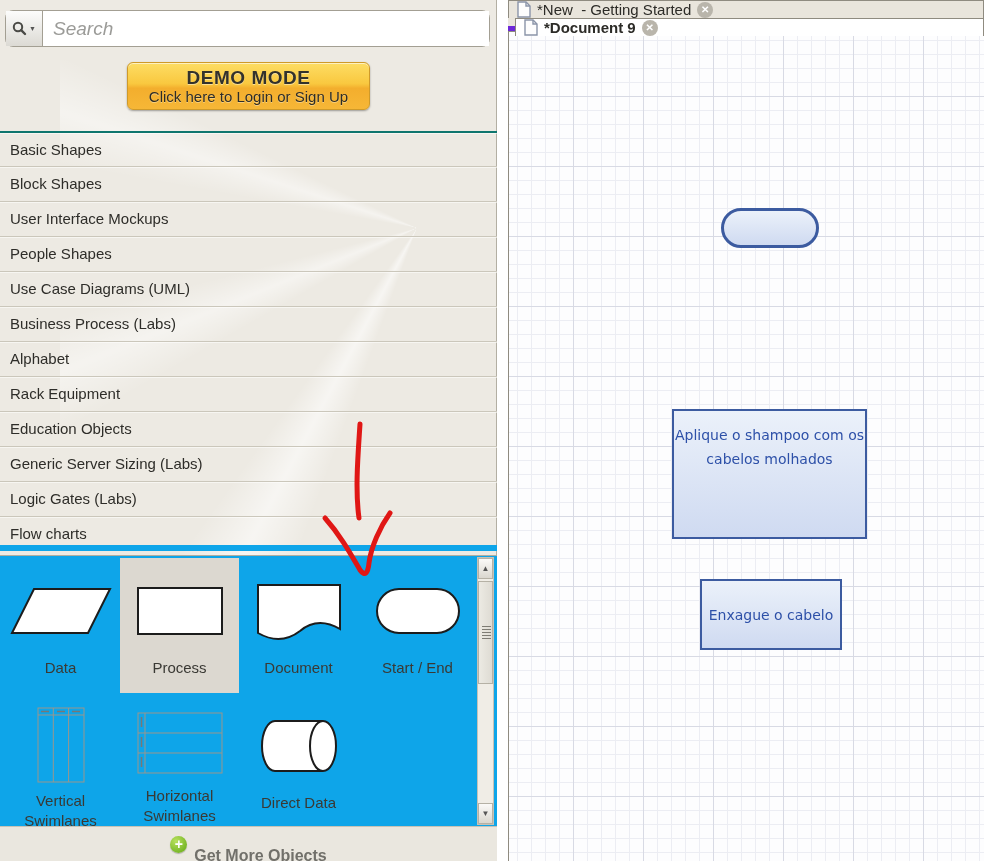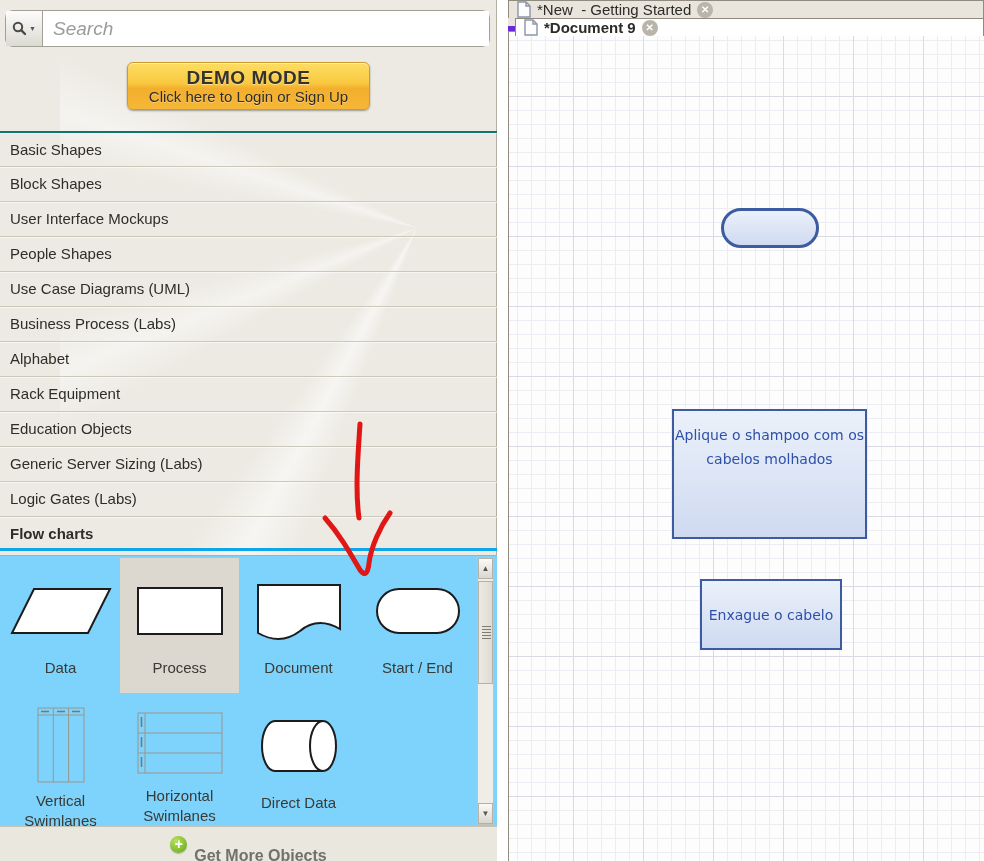--- a/index.html
+++ b/index.html
@@ -36,25 +36,25 @@
   .demo-title { font-size:19px; font-weight:bold; color:#33322c; letter-spacing:.5px;
                 text-shadow:0 1px 0 rgba(255,255,255,.45); line-height:21px; }
   .demo-sub { font-size:15px; color:#2e2d28; line-height:18px;
               text-shadow:0 1px 0 rgba(255,255,255,.35); }
 
   .categories { position:absolute; left:0; top:131px; width:497px; }
   .cat-row { height:35px; line-height:34px; padding-left:10px; font-size:15px; color:#2e2d29;
              border-top:1px solid #cbc7bb; box-shadow:inset 0 1px 0 rgba(255,255,255,.55);
              cursor:pointer; }
   .cat-row:first-child { border-top:2px solid #0f766e; }
-  .cat-row:last-child { border-bottom:3px solid #0ea5e9;font-weight:bold; }
+  .cat-row:last-child { border-bottom:6px solid #0ea5e9; }
 
   
   .shape-panel { position:absolute; left:0; top:555px; width:497px; height:271px;
-                 background:#7dd3fc; border-top:1px solid #b1ad9f; overflow:hidden; }
+                 background:#0ea5e9; border-top:1px solid #b1ad9f; overflow:hidden; }
   .shape-grid { position:absolute; left:1px; top:2px; width:476px; height:268px;
                 display:grid; grid-template-columns:repeat(4,119px);
                 grid-template-rows:135px 133px; }
   .shape-cell { display:flex; flex-direction:column; align-items:center;
                 justify-content:flex-start; padding-top:14px; cursor:pointer; }
   .shape-cell.selected { background:#dcd8d0; }
   .shape-glyph { height:78px; display:flex; align-items:center; justify-content:center; }
   .shape-label { font-size:15px; color:#3a3934; text-align:center; line-height:20px;
                  margin-top:8px; width:110px; }
 

